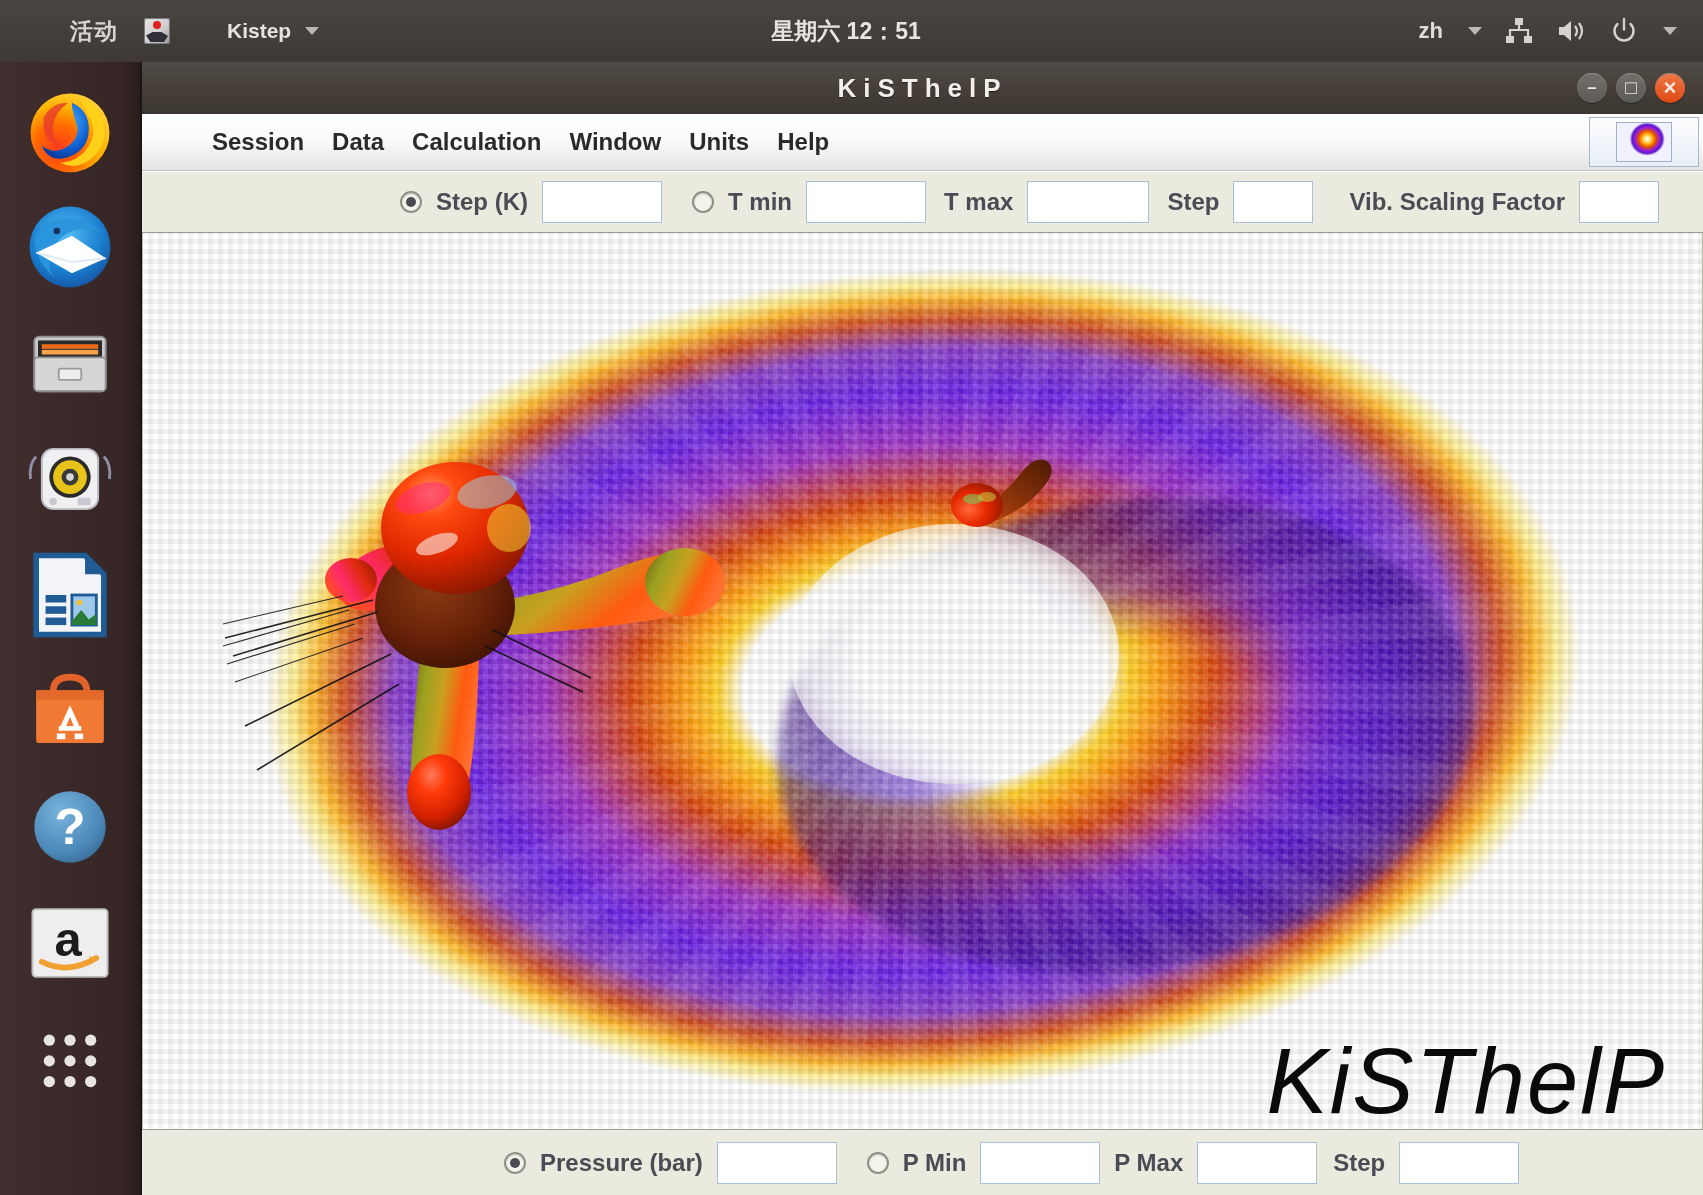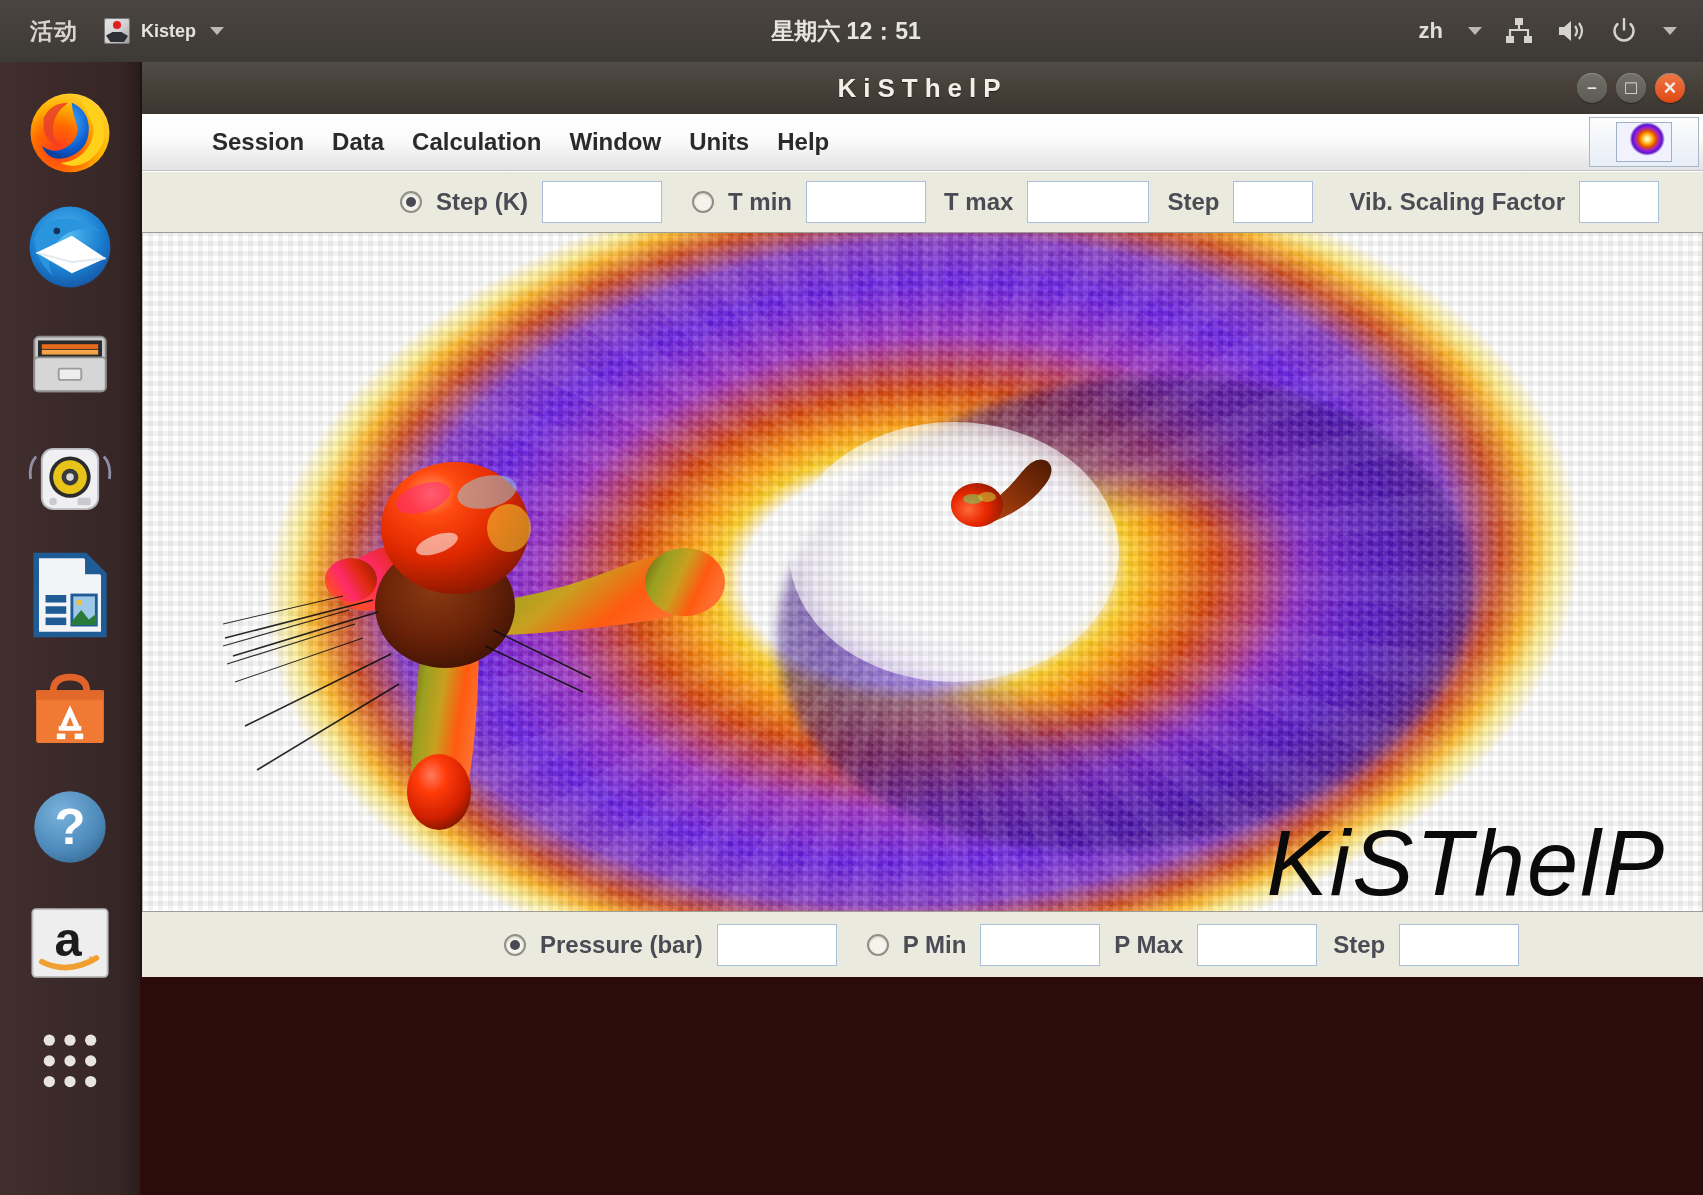--- a/index.html
+++ b/index.html
@@ -21,39 +21,39 @@
   #topbar {
     position: absolute; top: 0; left: 0;
     width: 1703px; height: 62px;
     background: linear-gradient(to bottom, #4a4540 0%, #3d3934 100%);
     display: flex; align-items: center;
     color: #dcd8d4;
     font-size: 23px; font-weight: bold;
     z-index: 50;
   }
   #topbar .tb-left { display: flex; align-items: center; margin-left: 30px; gap: 26px; }
-  .activities { color: #d9d4d0; font-size: 23px; font-weight: bold; letter-spacing:1px;}
+  .activities { color: #d9d4d0; font-size: 23px; font-weight: bold; letter-spacing:1px;margin-left:40px;}
   .app-menu { display: flex; align-items: center; gap: 11px; }
   .app-icon-mini {
     width: 26px; height: 26px;
     background: linear-gradient(135deg,#e8e8e8 0%,#cfcfcf 55%,#9d9d9d 100%);
     border-radius: 3px;
     position: relative; overflow: hidden;
     box-shadow: inset 0 0 0 1px #7a7a7a;
   }
   .app-icon-mini::before {
     content:''; position:absolute; left:9px; top:3px;
     width:8px; height:8px; border-radius:50%; background:#e02020;
   }
   .app-icon-mini::after {
     content:''; position:absolute; left:2px; bottom:2px;
     width:22px; height:11px; background:#2f2f38;
     clip-path: polygon(20% 100%, 0 40%, 30% 10%, 70% 10%, 100% 45%, 82% 100%);
   }
-  .app-name { color:#e6e2de; font-size:18px; font-weight:bold; }
+  .app-name { color:#e6e2de; font-size:21px; font-weight:bold;margin-left:46px; }
   .caret-dn {
     width:0;height:0;border-left:7px solid transparent;border-right:7px solid transparent;
     border-top:8px solid #bdb8b4; margin-left:3px;
   }
   #topbar .tb-center {
     position:absolute; left:0; right:11px; text-align:center;
     font-size:23px; font-weight:bold; color:#e8e4e0; pointer-events:none;
   }
   #topbar .tb-right {
     position:absolute; right:26px; display:flex; align-items:center; gap:22px;
@@ -70,21 +70,21 @@
     display:flex; flex-direction:column; align-items:center;
     padding-top: 22px; gap: 22px;
     z-index: 40;
   }
   .dock-item { width:94px; height:94px; position:relative; cursor:pointer; }
   .dock-ico { width:94px; height:94px; display:block; }
 
   
   #appwin {
     position:absolute; left:140px; top:62px;
-    width: 1563px; height: 915px;
+    width: 1563px; height: 1133px;
     background:#ececec;
     display:flex; flex-direction:column;
     z-index: 30;
     border-left:2px solid #1d1513;
   }
   #titlebar {
     height:52px; flex:0 0 52px;
     background: linear-gradient(to bottom,#514c47 0%,#464039 48%,#3b3630 100%);
     position:relative; display:flex; align-items:center; justify-content:center;
   }

